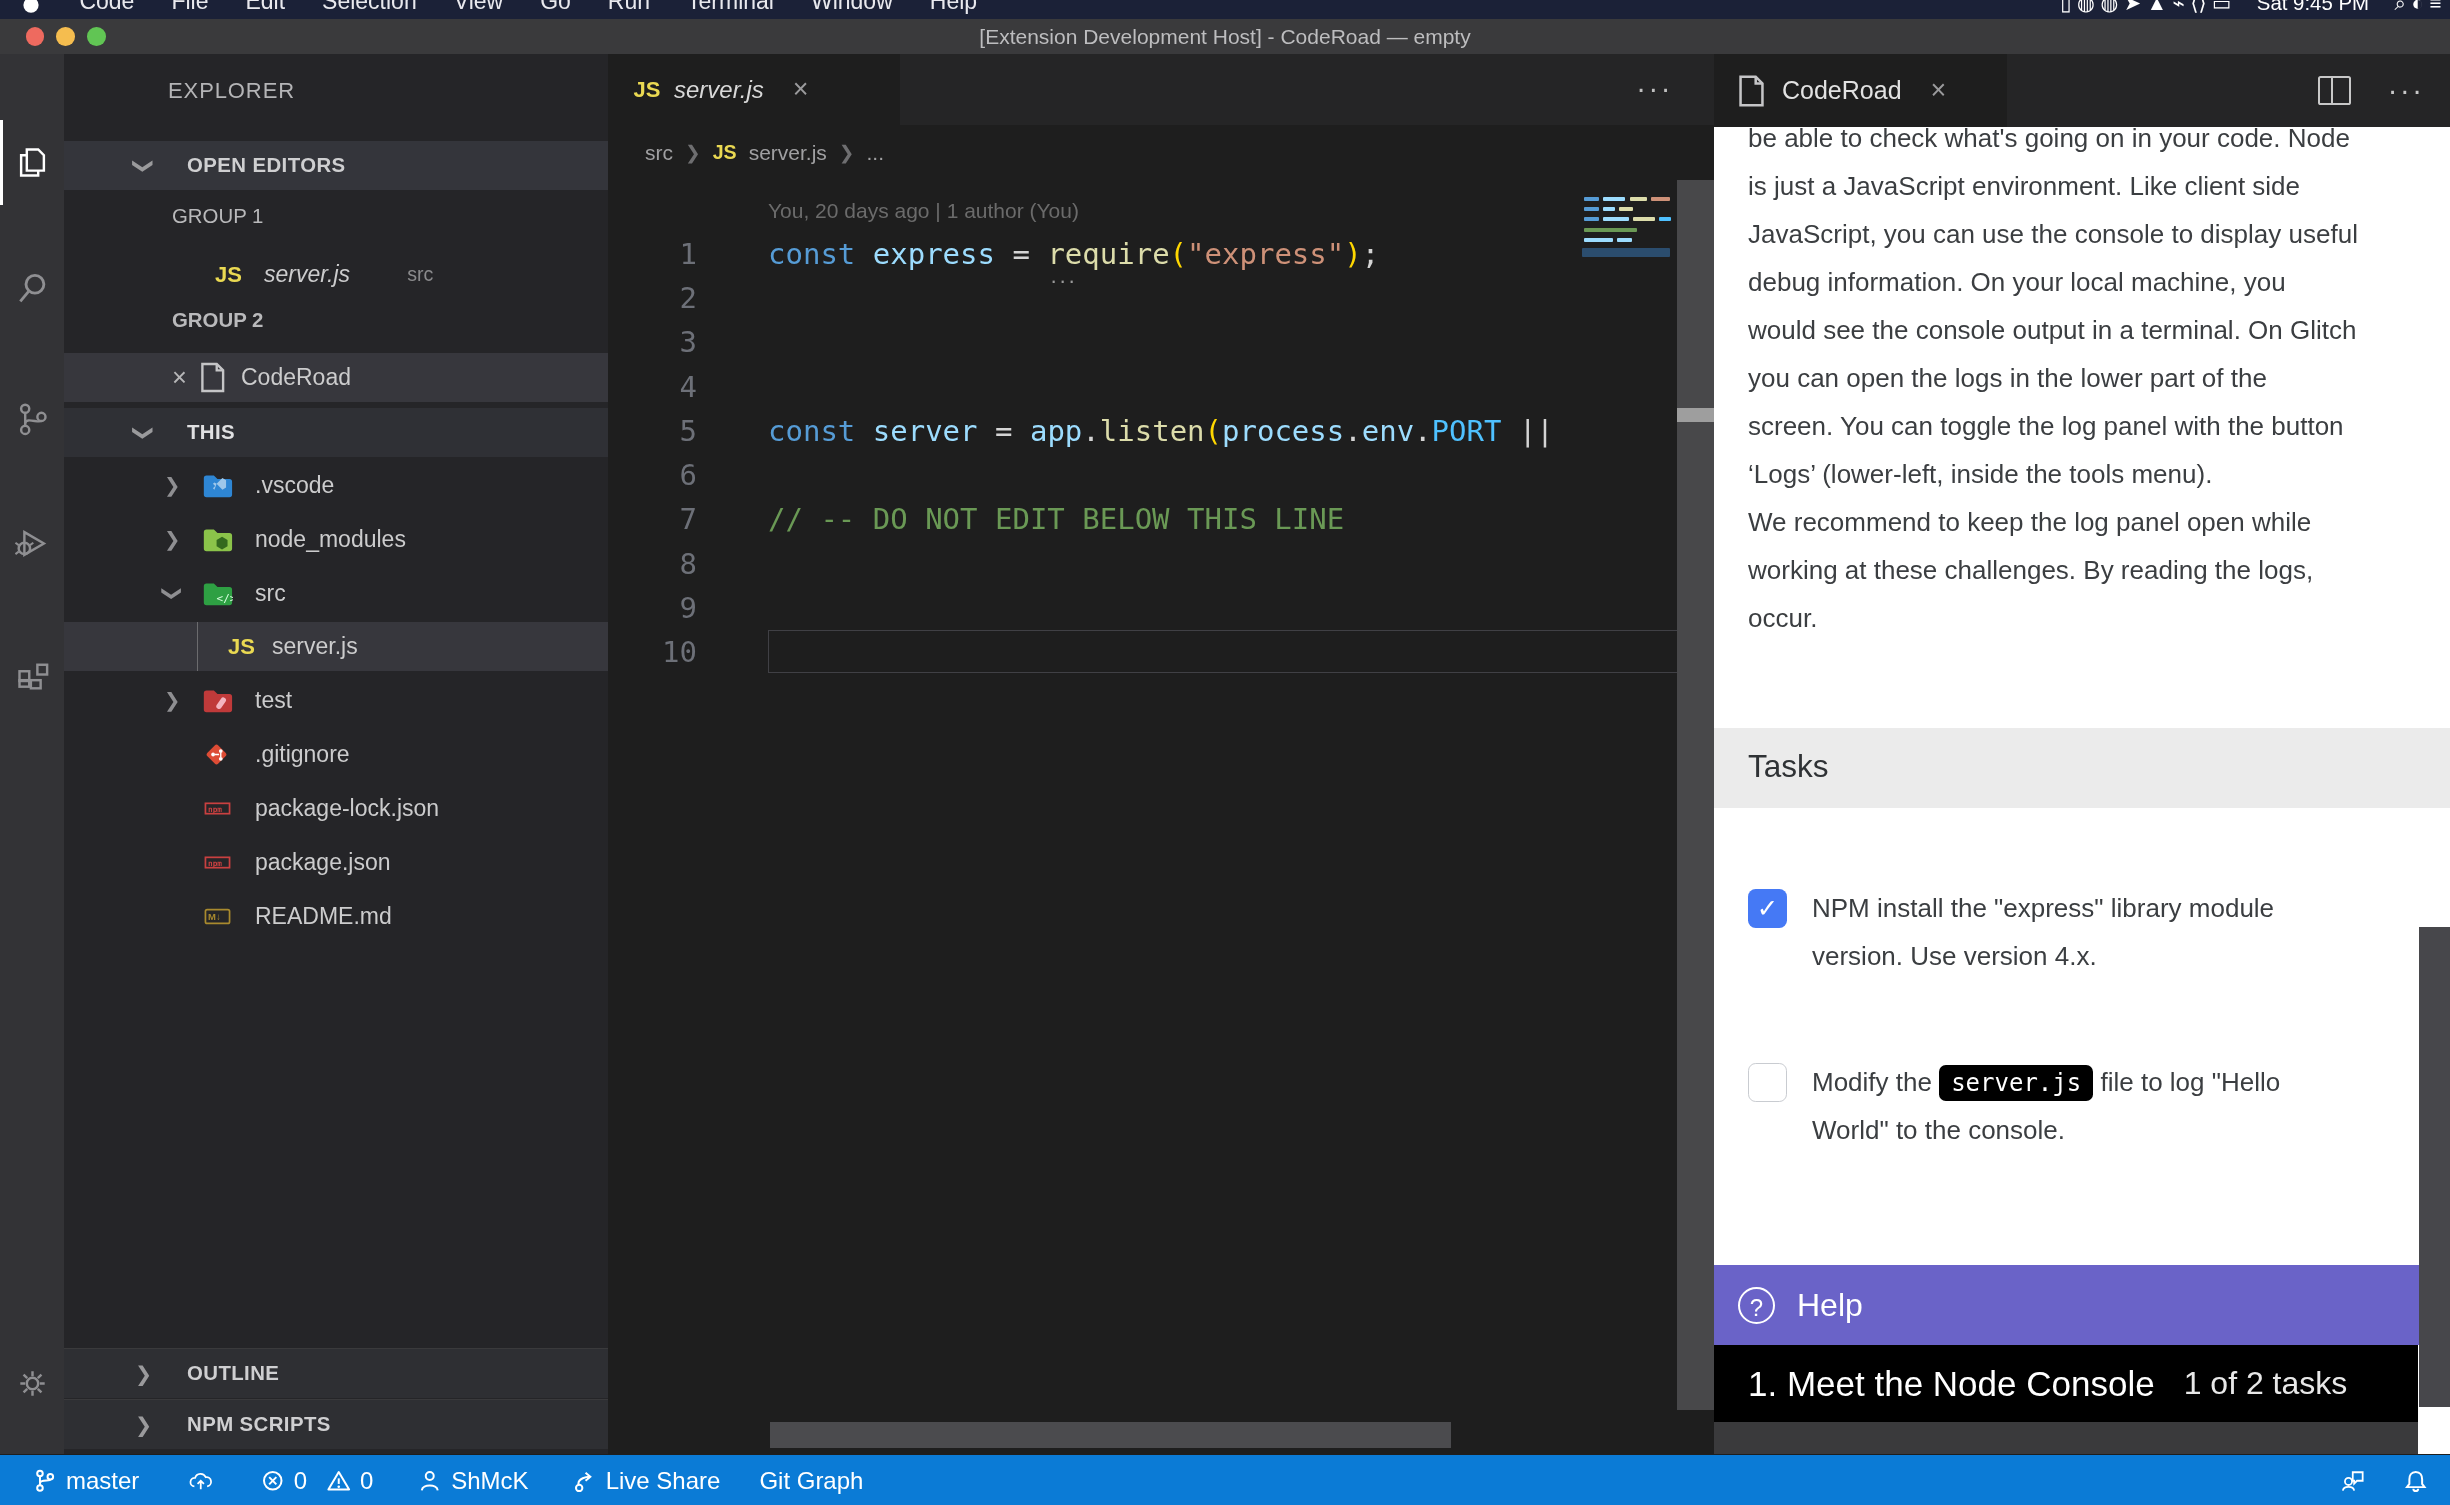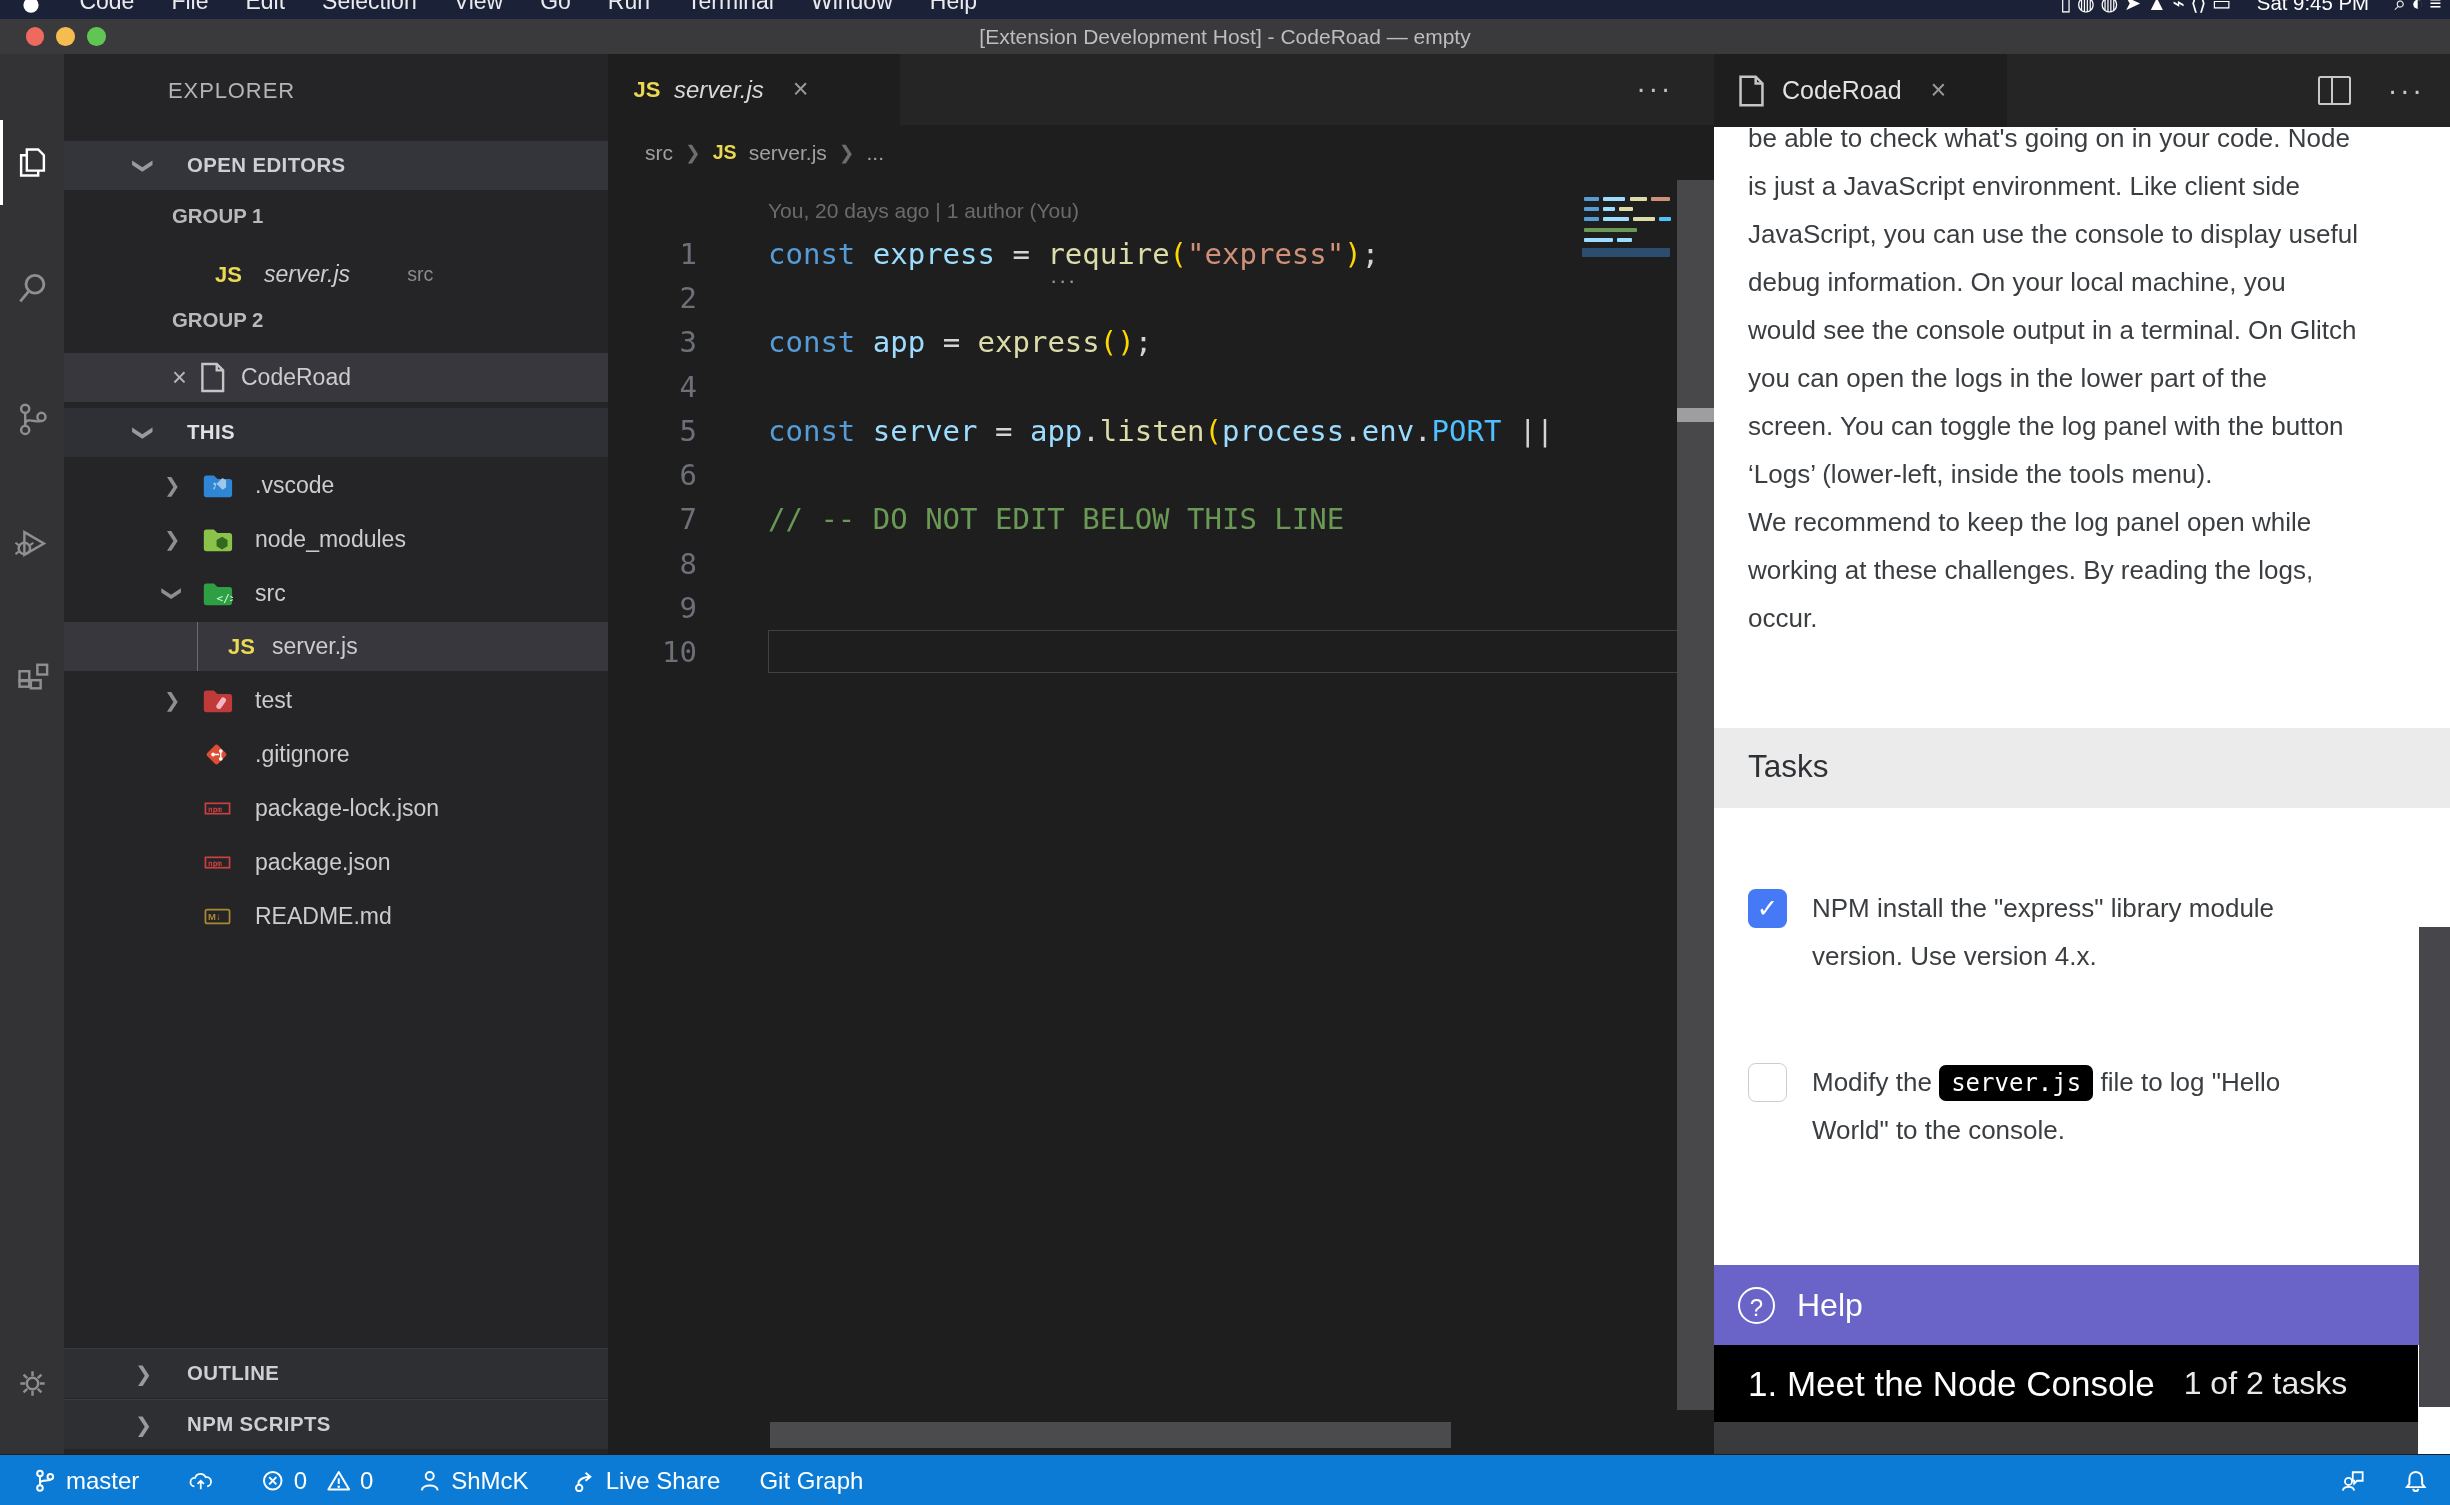--- a/index.html
+++ b/index.html
@@ -198,21 +198,21 @@
       </div>
     </div>
 
   <div id="sidebar" class="abs">
     <div id="explorer-title">EXPLORER</div>
     <div class="sect-band" style="top:87px">
       <span class="sect-chev">❯</span>
       <span class="sect-label">OPEN EDITORS</span>
     </div>
     <div id="oe-area">
-        <div style="position: absolute; left: 108px; top: 146px; height: 32px; line-height: 32px; font-weight: bold; font-size: 20.4px; color: rgb(185, 185, 187);">GROUP 1</div>
+        <div style="position: absolute; left: 108px; top: 146px; height: 32px; line-height: 32px; font-weight: normal; font-size: 20.4px; color: rgb(185, 185, 187);">GROUP 1</div>
         <div class="row" style="top: 196px;">
           <span class="js-badge" style="position: absolute; left: 151px;">JS</span>
           <span class="fname" style="position: absolute; left: 200px; font-style: italic;">server.js</span>
           <span class="fdetail" style="position: absolute; left: 328px;">src</span>
         </div>
         <div style="position: absolute; left: 108px; top: 250px; height: 32px; line-height: 32px; font-weight: bold; font-size: 20.4px; color: rgb(185, 185, 187);">GROUP 2</div>
         <div class="row sel" style="top: 299px;">
           <span style="position: absolute; left: 108px; color: rgb(182, 182, 184); font-size: 25.5px;">×</span>
           <span class="svgic" style="position: absolute; left: 136px;">
             <svg width="25.5" height="31" viewBox="0 0 32 38">
@@ -339,21 +339,21 @@
       <span class="bc-sep">❯</span>
       <span class="js-badge" style="font-size:19.6px">JS</span>
       <span>server.js</span>
       <span class="bc-sep">❯</span>
       <span>...</span>
     </div>
     <div id="blame">You, 20 days ago | 1 author (You)</div>
     <div id="code">
         <div class="cl" style="top: 0px;"><span class="num">1</span><span class="src"><span class="tk-kw">const</span><span class="tk-pl"> </span><span class="tk-vr">express</span><span class="tk-op"> = </span><span class="tk-fn">require</span><span class="tk-bk">(</span><span class="tk-st">"express"</span><span class="tk-bk">)</span><span class="tk-pl">;</span></span></div>
         <div class="cl" style="top: 44px;"><span class="num">2</span><span class="src"></span></div>
-        <div class="cl" style="top: 88px;"><span class="num">3</span><span class="src"><span class="tk-kw">const</span><span class="tk-pl"> </span><span class="tk-vr">app</span><span class="tk-op"> = </span><span class="tk-fn">express</span><span class="tk-bk">()</span><span class="tk-pl">;</span></span></div>
+        <div class="cl" style="top: 88px;"><span class="num">3</span></div>
         <div class="cl" style="top: 133px;"><span class="num">4</span><span class="src"></span></div>
         <div class="cl" style="top: 177px;"><span class="num">5</span><span class="src"><span class="tk-kw">const</span><span class="tk-pl"> </span><span class="tk-vr">server</span><span class="tk-op"> = </span><span class="tk-vr">app</span><span class="tk-pl">.</span><span class="tk-fn">listen</span><span class="tk-bk">(</span><span class="tk-vr">process</span><span class="tk-pl">.</span><span class="tk-vr">env</span><span class="tk-pl">.</span><span class="tk-cap">PORT</span><span class="tk-pl"> ||</span></span></div>
         <div class="cl" style="top: 221px;"><span class="num">6</span><span class="src"></span></div>
         <div class="cl" style="top: 265px;"><span class="num">7</span><span class="src"><span class="tk-cm">// -- DO NOT EDIT BELOW THIS LINE</span></span></div>
         <div class="cl" style="top: 310px;"><span class="num">8</span><span class="src"></span></div>
         <div class="cl" style="top: 354px;"><span class="num">9</span></div>
         <div class="cl" style="top: 398px;"><span class="num">10</span><span class="src"></span></div>
       </div>
     <div id="cur-line"></div>
     <div id="req-hint">···</div>

